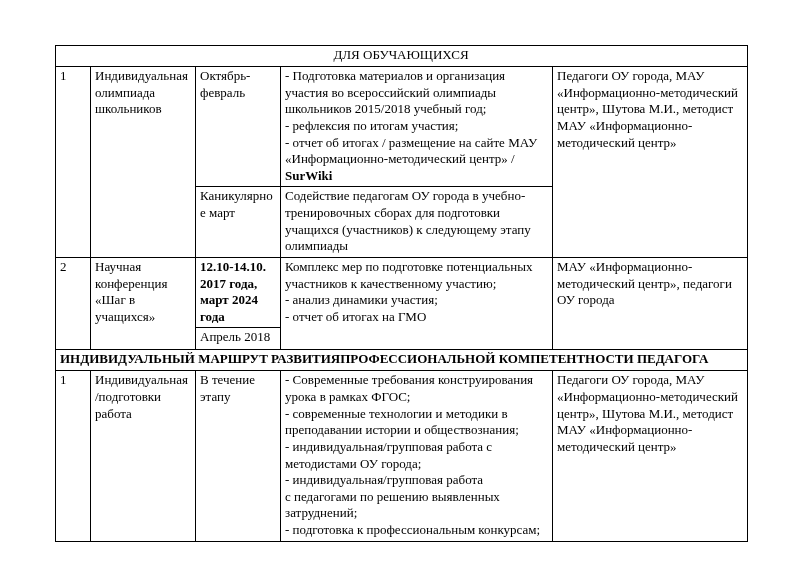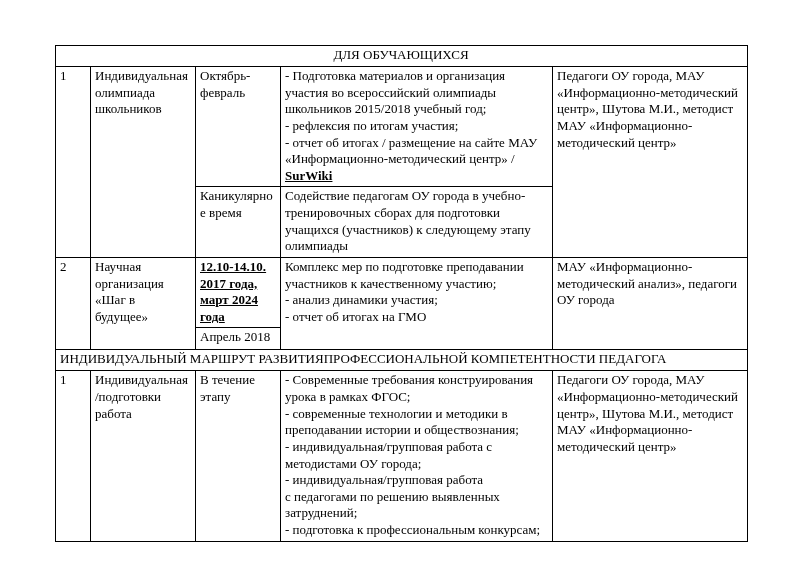--- a/index.html
+++ b/index.html
@@ -31,23 +31,23 @@
     word-wrap: break-word;
     overflow-wrap: break-word;
   }
   .col-num   { width: 35px; }
   .col-name  { width: 105px; }
   .col-period{ width: 85px; }
   .col-content{ width: 272px; }
   .col-resp  { width: 195px; }
 
   .cell { white-space: pre-line; }
-  .bold { font-weight: bold; text-decoration: underline; }
+  .bold { font-weight: bold; }
   .section-title-students { text-align: center; }
-  .section-title-teachers { font-weight: normal; text-align: left; }
+  .section-title-teachers { font-weight: bold; text-align: left; }
 
   tr.rh-title { height: 21px; }
   tr.rh-1a { height: 120px; }
   tr.rh-1b { height: 56px; }
   tr.rh-2a { height: 70px; }
   tr.rh-2b { height: 22px; }
   tr.rh-3  { height: 165px; }
 </style>
 </head>
 <body>
@@ -71,32 +71,32 @@
         <td rowspan="2" class="cell">1</td>
         <td rowspan="2" class="cell">Индивидуальная олимпиада школьников</td>
         <td class="cell">Октябрь-февраль</td>
         <td class="cell"><span>- Подготовка материалов и организация участия во всероссийский олимпиады школьников 2015/2018 учебный год;
 - рефлексия по итогам участия;
 - отчет об итогах / размещение на сайте МАУ «Информационно-методический центр» / </span><span class="bold">SurWiki</span></td>
         <td rowspan="2" class="cell">Педагоги ОУ города, МАУ «Информационно-методический центр», Шутова М.И., методист МАУ «Информационно-методический центр»</td>
       </tr>
 
       <tr class="rh-1b">
-        <td class="cell">Каникулярное время</td>
+        <td class="cell">Каникулярное март</td>
         <td class="cell">Содействие педагогам ОУ города в учебно-тренировочных сборах для подготовки учащихся (участников) к следующему этапу олимпиады</td>
       </tr>
 
       <tr class="rh-2a">
         <td rowspan="2" class="cell">2</td>
-        <td rowspan="2" class="cell">Научная организация «Шаг в будущее»</td>
+        <td rowspan="2" class="cell">Научная конференция «Шаг в учащихся»</td>
         <td class="cell bold">12.10-14.10. 2017 года, март 2024 года</td>
-        <td rowspan="2" class="cell">Комплекс мер по подготовке преподавании участников к качественному участию;
+        <td rowspan="2" class="cell">Комплекс мер по подготовке потенциальных участников к качественному участию;
 - анализ динамики участия;
 - отчет об итогах на ГМО</td>
-        <td rowspan="2" class="cell">МАУ «Информационно-методический анализ», педагоги ОУ города</td>
+        <td rowspan="2" class="cell">МАУ «Информационно-методический центр», педагоги ОУ города</td>
       </tr>
 
       <tr class="rh-2b">
         <td class="cell">Апрель 2018</td>
       </tr>
 
       <tr class="rh-title">
         <td colspan="5" class="cell section-title-teachers">ИНДИВИДУАЛЬНЫЙ МАРШРУТ РАЗВИТИЯПРОФЕССИОНАЛЬНОЙ КОМПЕТЕНТНОСТИ ПЕДАГОГА</td>
       </tr>
 

